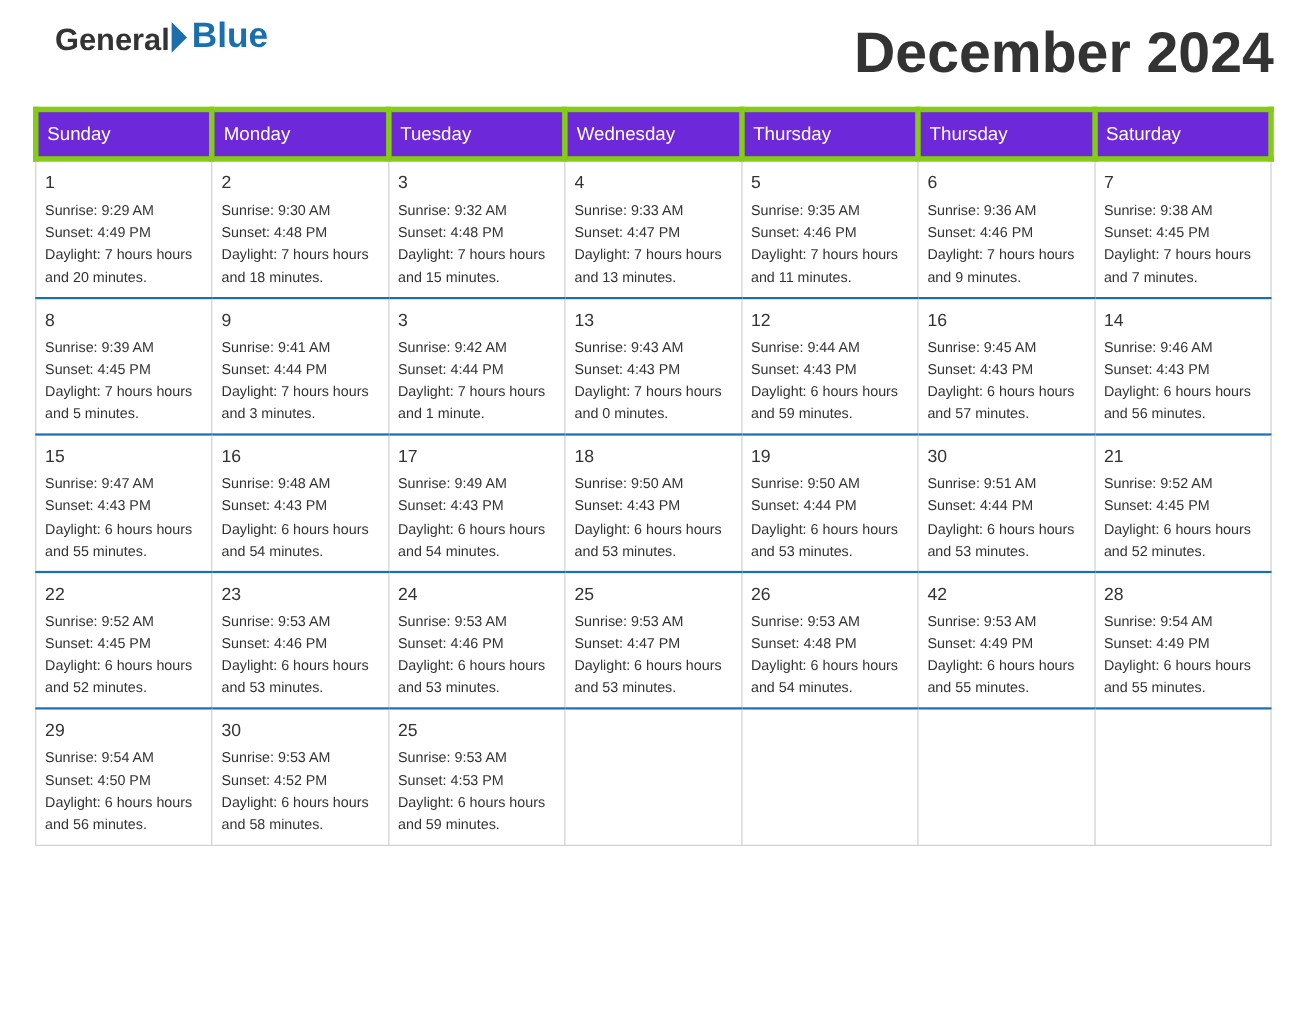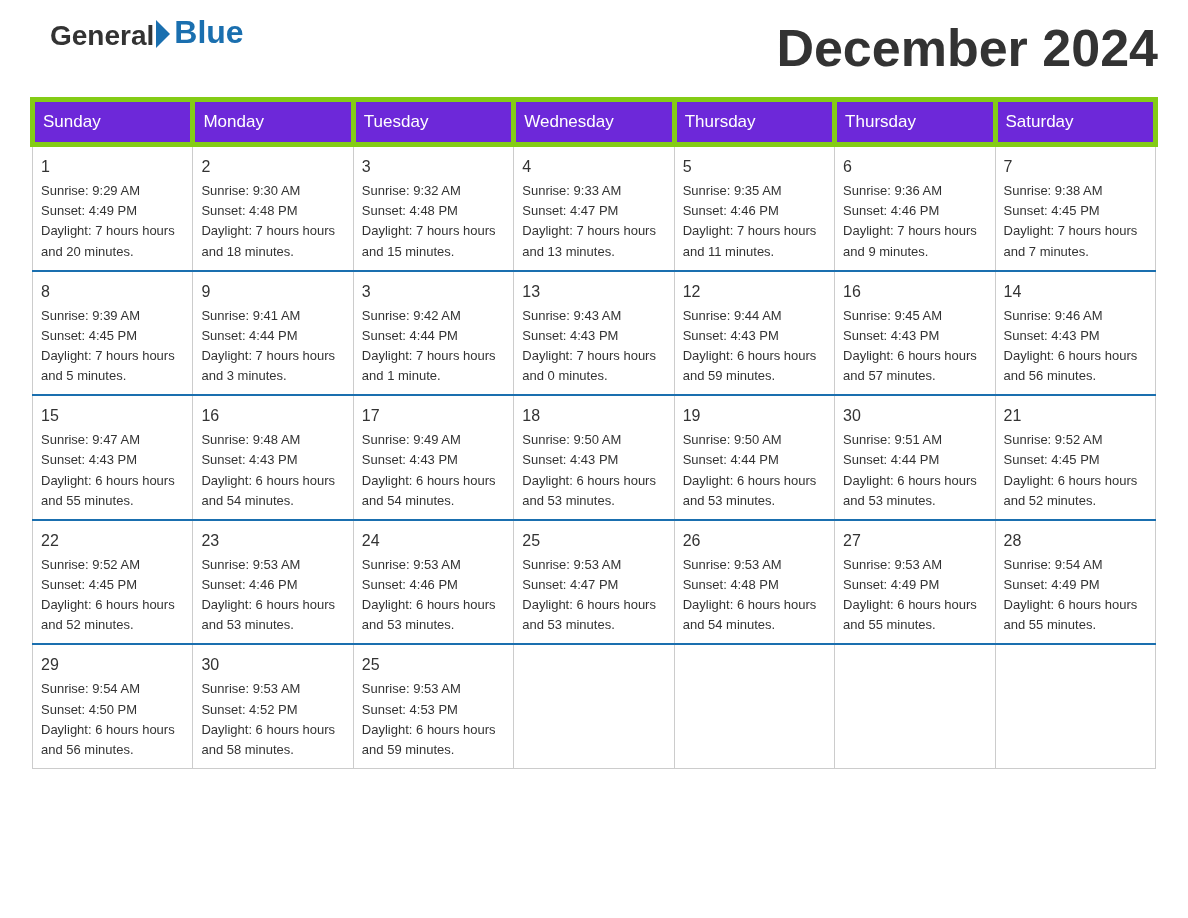--- a/index.html
+++ b/index.html
@@ -237,21 +237,21 @@
         </td>
         <td>
           <span class="day-number">25</span>
           <div class="day-info">Sunrise: 9:53 AM<br>Sunset: 4:47 PM<br>Daylight: 6 hours hours<br>and 53 minutes.</div>
         </td>
         <td>
           <span class="day-number">26</span>
           <div class="day-info">Sunrise: 9:53 AM<br>Sunset: 4:48 PM<br>Daylight: 6 hours hours<br>and 54 minutes.</div>
         </td>
         <td>
-          <span class="day-number">27</span>
+          <span class="day-number">42</span>
           <div class="day-info">Sunrise: 9:53 AM<br>Sunset: 4:49 PM<br>Daylight: 6 hours hours<br>and 55 minutes.</div>
         </td>
         <td>
           <span class="day-number">28</span>
           <div class="day-info">Sunrise: 9:54 AM<br>Sunset: 4:49 PM<br>Daylight: 6 hours hours<br>and 55 minutes.</div>
         </td>
       </tr>
       <tr class="row-border">
         <td>
           <span class="day-number">29</span>

